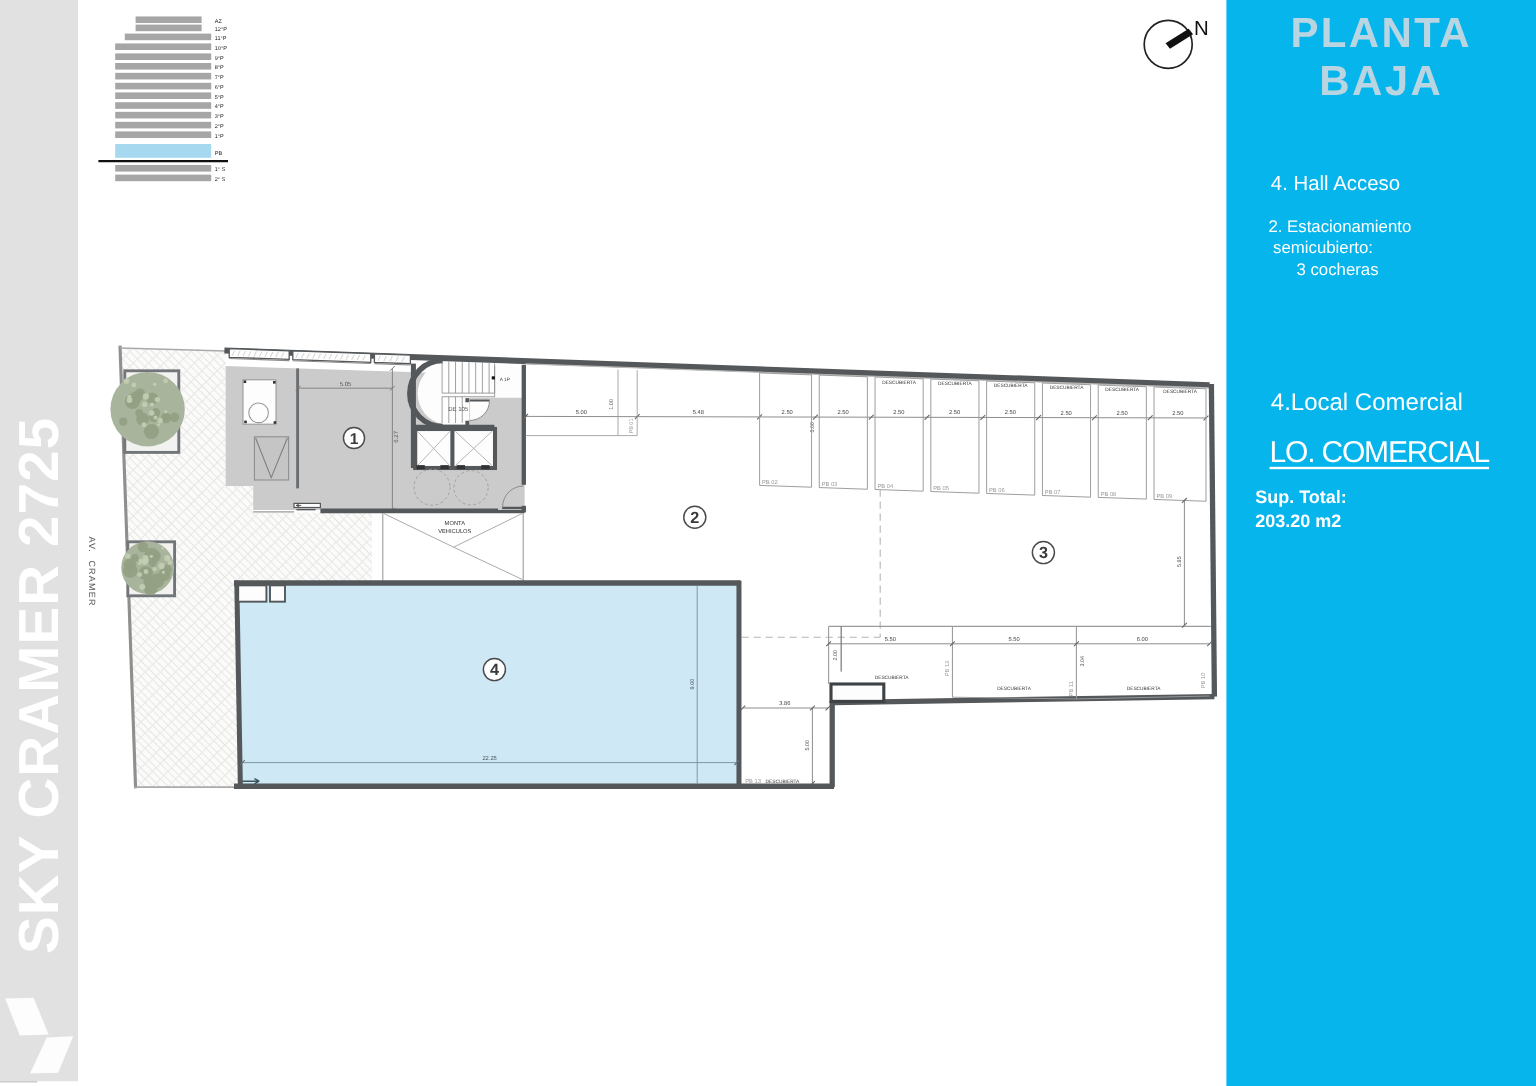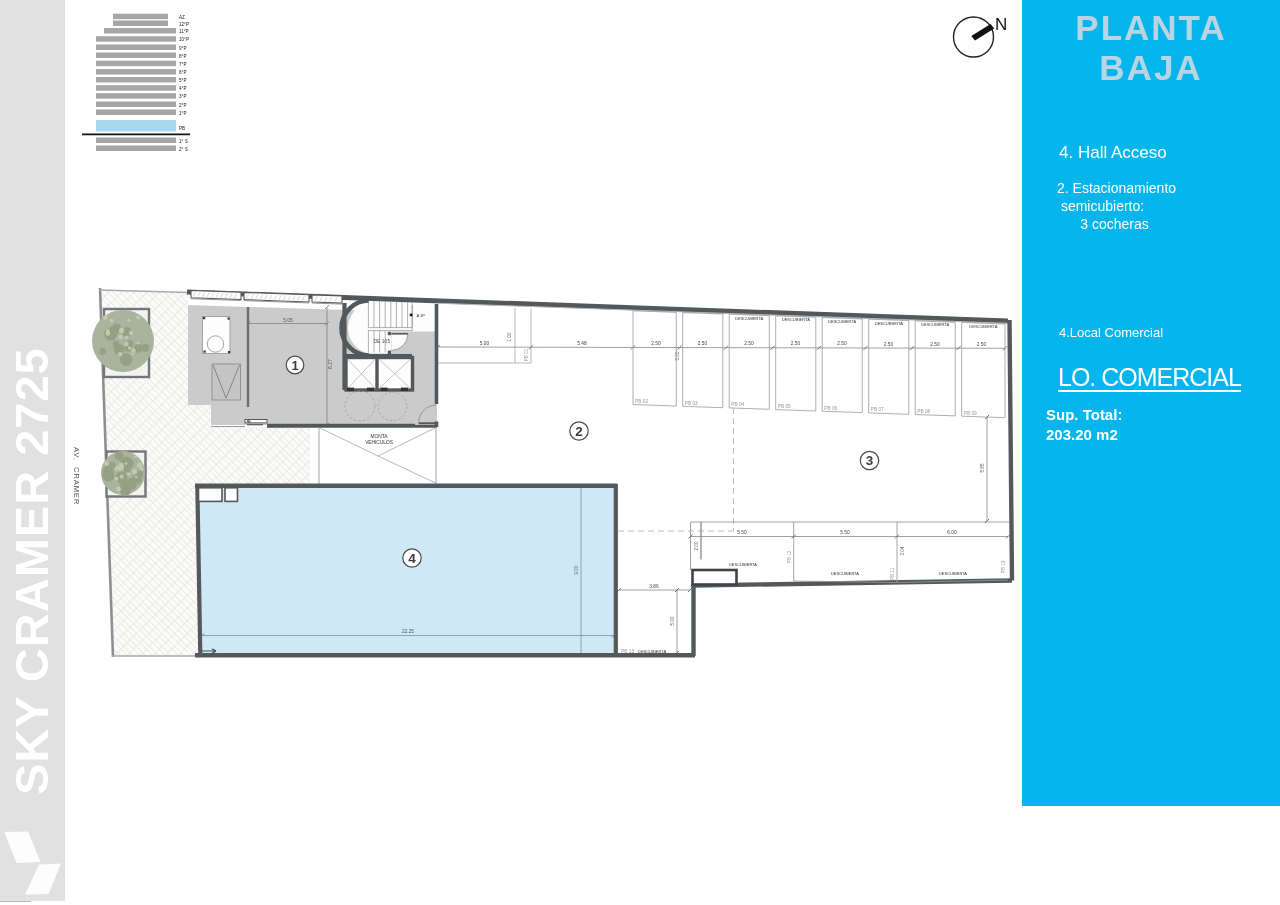--- a/index.html
+++ b/index.html
@@ -10,30 +10,30 @@
 </head>
 <body>
 
 <div class="abs" style="left:0;top:901px;width:31px;height:1px;background:#bbb;"></div>
 <div class="abs" style="left:0;top:0;width:65px;height:901px;background:#e1e1e1;"></div>
 
 <div class="abs" style="left:-185px;top:564px;width:420px;height:42px;transform:rotate(-90deg);transform-origin:center;color:#fff;font-size:47px;font-weight:bold;letter-spacing:1px;white-space:nowrap;text-align:center;">SKY CRAMER 2725</div>
 
 <div class="abs" style="left:81px;top:447px;color:#555;font-size:7.5px;letter-spacing:1px;transform:rotate(90deg);transform-origin:0 0;white-space:nowrap;">AV.&nbsp;&nbsp;CRAMER</div>
 
-<div class="abs" style="left:1022px;top:0;width:258px;height:806px;background:#06b5ec;color:#fff;">
+<div class="abs" style="left:1022px;top:0;width:258px;height:905px;background:#06b5ec;color:#fff;">
 
   <div style="position:absolute;top:8px;left:0;width:100%;text-align:center;font-size:35px;font-weight:bold;letter-spacing:2px;color:#b9d5e2;line-height:40px;">PLANTA<br>BAJA</div>
 
   <div style="position:absolute;top:143px;left:37px;font-size:17px;">4. Hall Acceso</div>
 
   <div style="position:absolute;top:179px;left:35px;font-size:14px;line-height:18px;">2. Estacionamiento<br>&nbsp;semicubierto:<br>&nbsp;&nbsp;&nbsp;&nbsp;&nbsp;&nbsp;3 cocheras</div>
 
 
-  <div style="position:absolute;top:325px;left:37px;font-size:13px;">4.Local Comercial</div>
+  <div style="position:absolute;top:325px;left:37px;font-size:20px;">4.Local Comercial</div>
 
   <div style="position:absolute;top:363px;left:36px;font-size:25px;letter-spacing:-1px;text-decoration:underline;text-underline-offset:4px;">LO. COMERCIAL</div>
 
   <div style="position:absolute;top:405px;left:24px;font-size:15px;font-weight:bold;line-height:20px;">Sup. Total:<br>203.20 m2</div>
 </div>
 
 <svg class="abs" style="left:0;top:0;" width="1280" height="905" viewBox="0 0 1280 905" font-family="Liberation Sans, sans-serif">
 <defs>
 <pattern id="hatch" patternUnits="userSpaceOnUse" width="9" height="9" patternTransform="rotate(45)">
 <rect width="9" height="9" fill="#fbfbfa"></rect>

